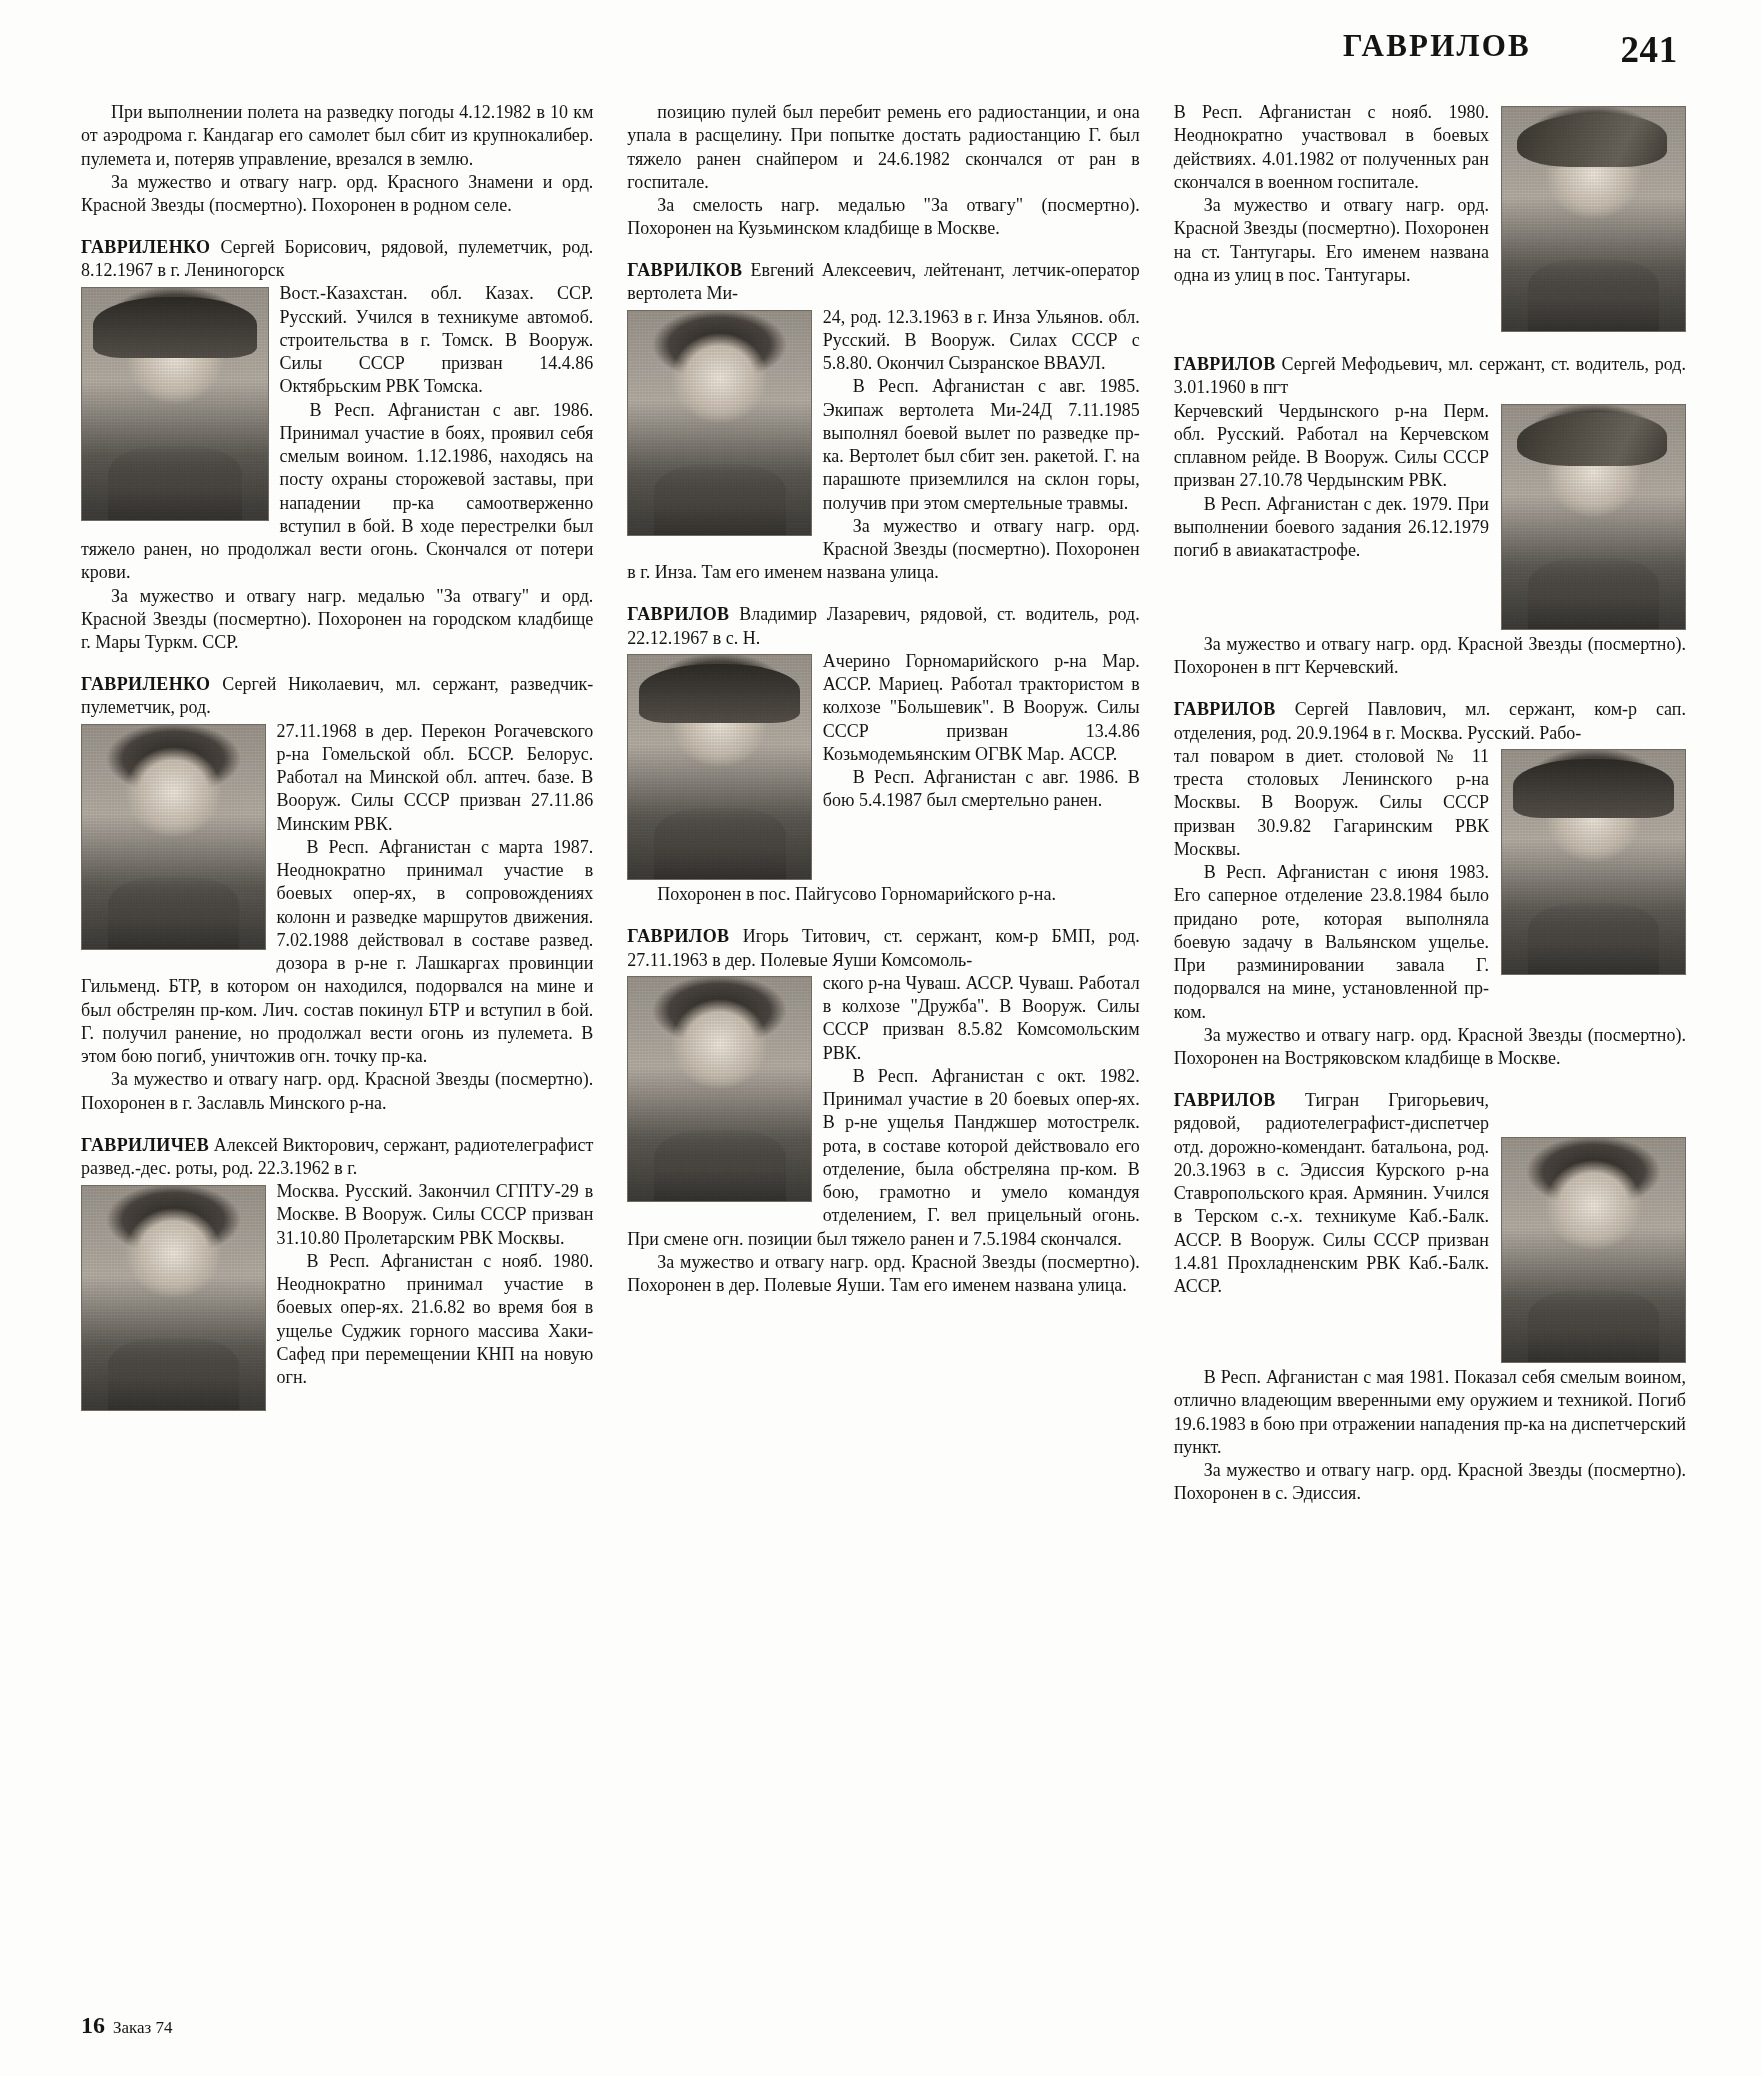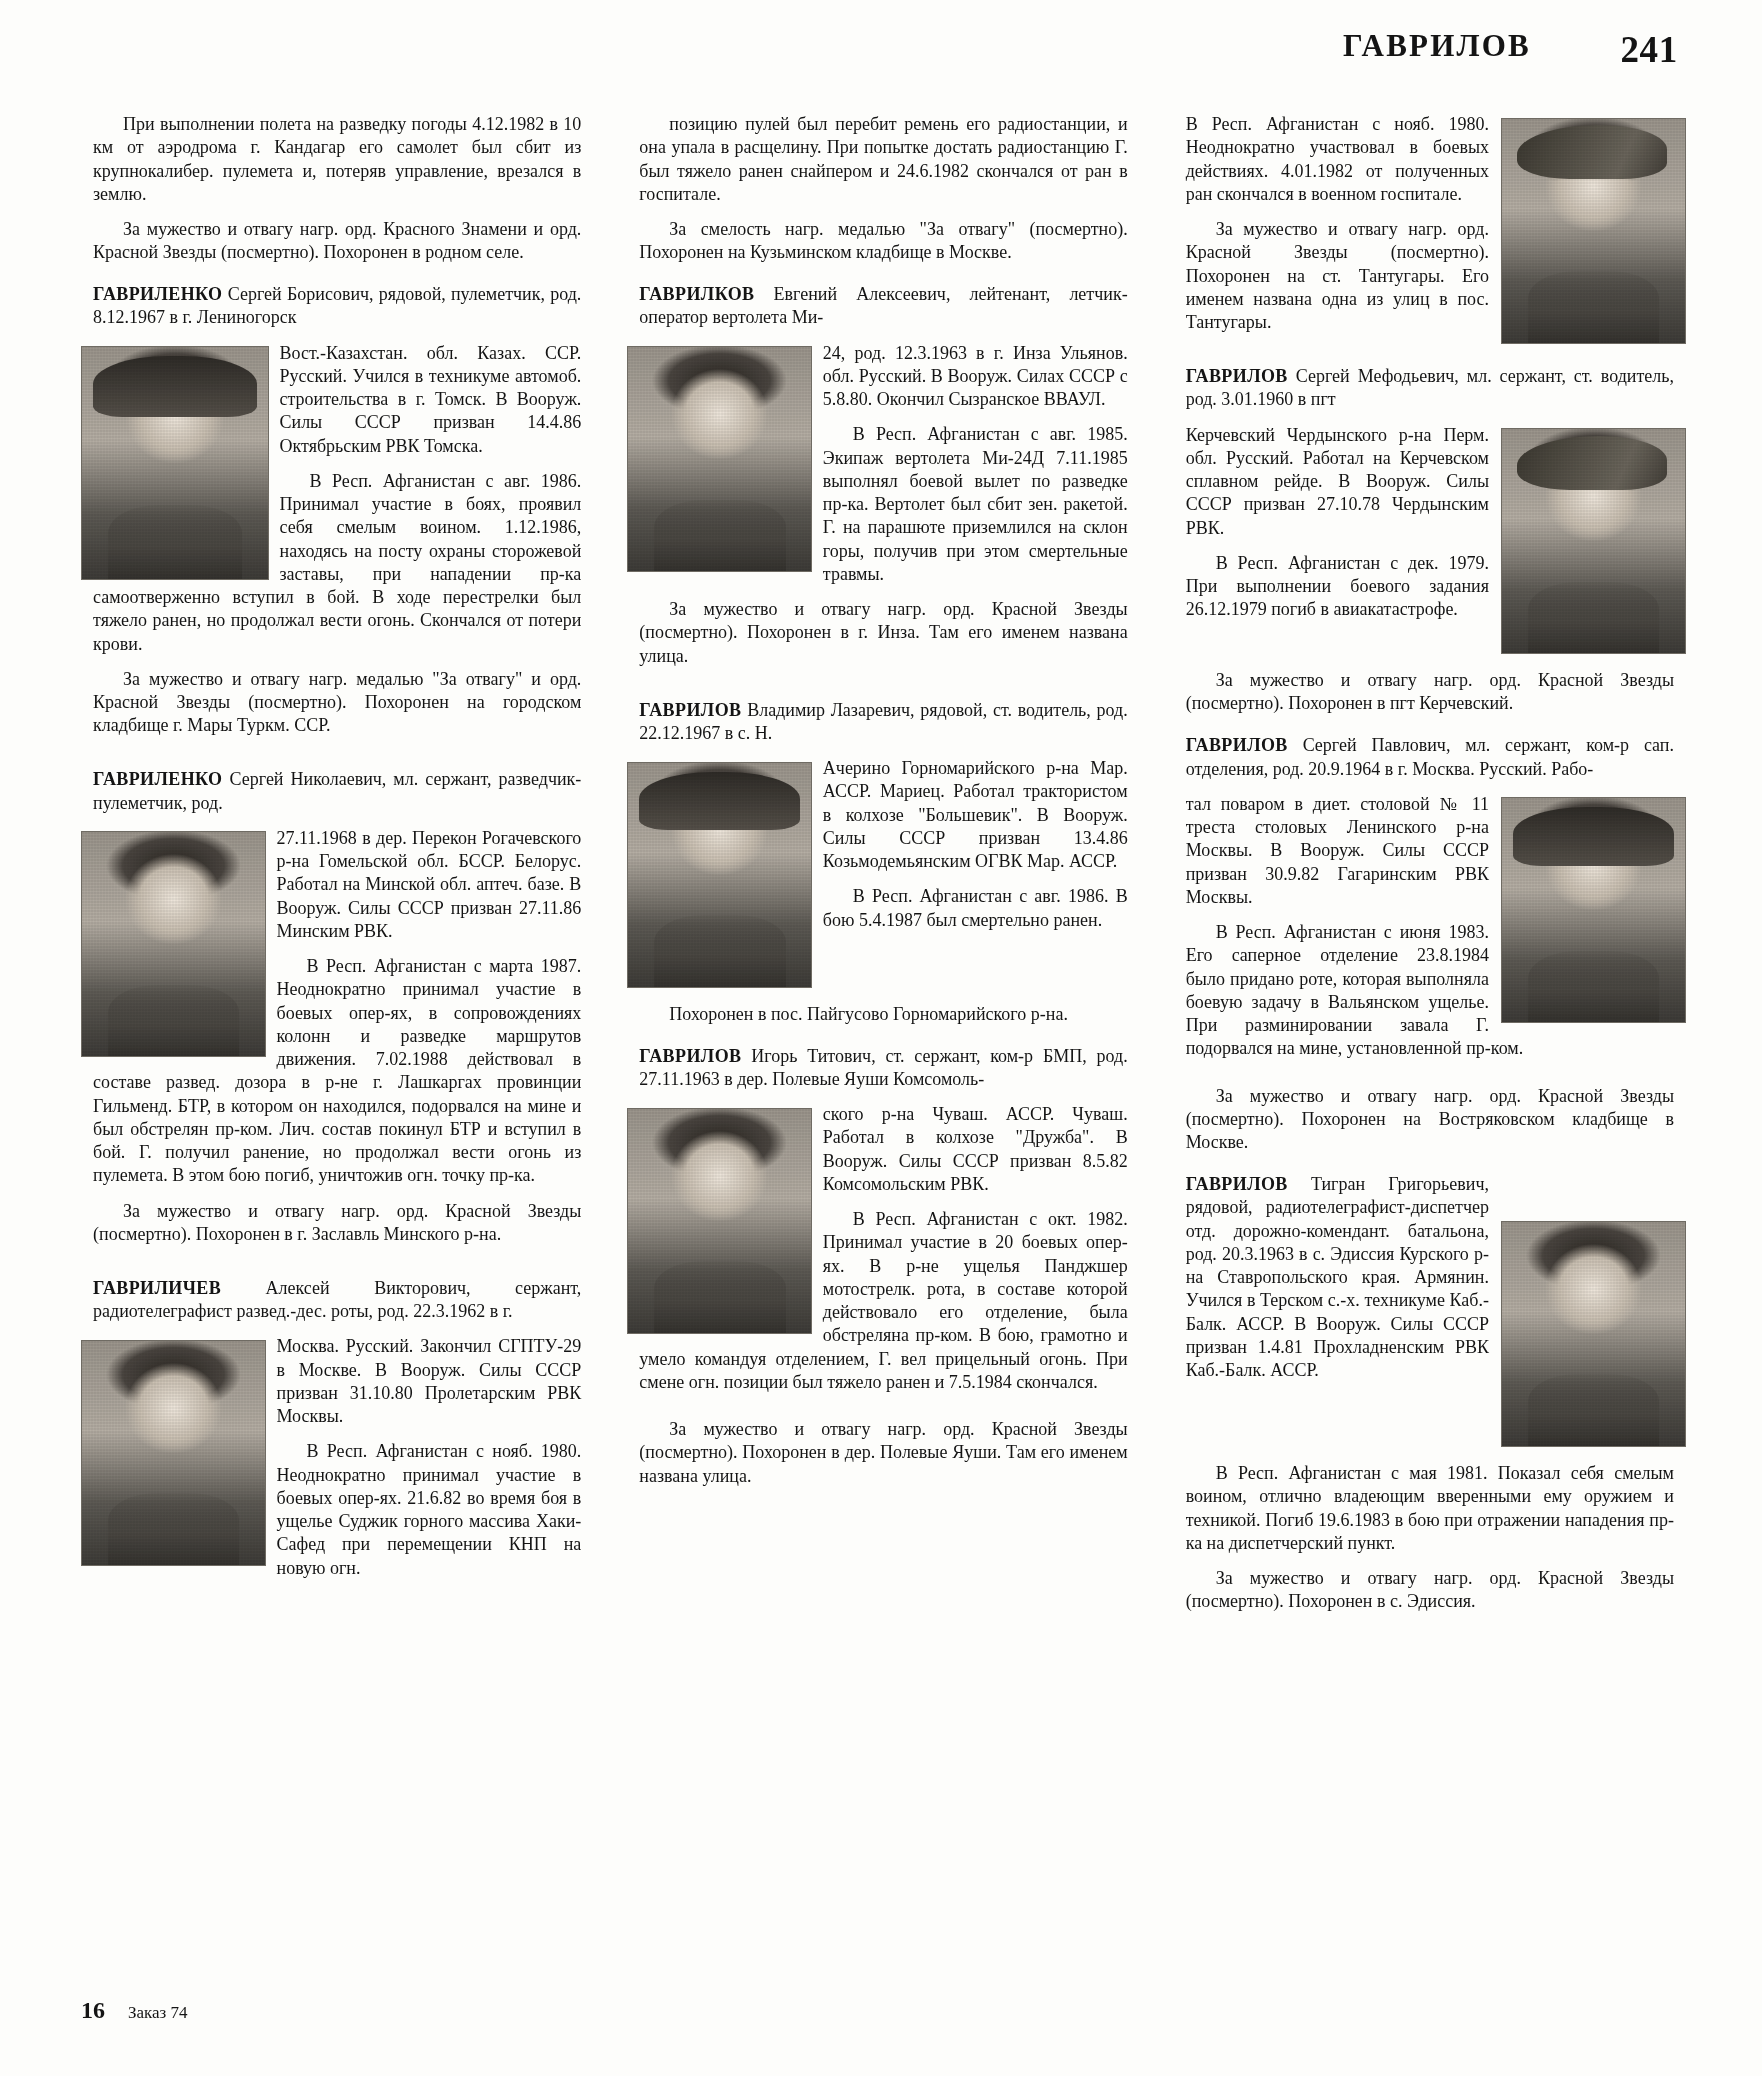--- a/index.html
+++ b/index.html
@@ -60,21 +60,21 @@
   }
   .col {
     width: 513px;
     font-size: 18px;
     line-height: 1.292;
     text-align: justify;
     text-justify: inter-word;
     hyphens: manual;
   }
   .col p {
-    margin: 12px;
+    margin: 0;
     text-indent: 30px;
   }
   .col p.noindent {
     text-indent: 0;
   }
   .entry {
     margin-top: 18.7px;
   }
   .entry.first {
     margin-top: 0;
@@ -144,25 +144,25 @@
     background-image:
       repeating-linear-gradient(0deg, rgba(0,0,0,0.06) 0px, rgba(0,0,0,0.06) 0.7px, rgba(255,255,255,0.05) 0.7px, rgba(255,255,255,0.05) 1.5px),
       repeating-linear-gradient(90deg, rgba(0,0,0,0.04) 0px, rgba(0,0,0,0.04) 0.7px, rgba(255,255,255,0.03) 0.7px, rgba(255,255,255,0.03) 1.5px);
     mix-blend-mode: multiply;
     opacity: .8;
   }
   
   .footer {
     position: absolute;
     left: 81px;
-    bottom: 53px;
+    bottom: 38px;
     font-size: 17px;
     display: flex;
     align-items: baseline;
-    gap: 23px;
+    gap: 8px;
   }
   .footer .fnum {
     font-size: 24px;
     font-weight: bold;
   }
   .clear { clear: both; }
 </style>
 </head>
 <body>
 

